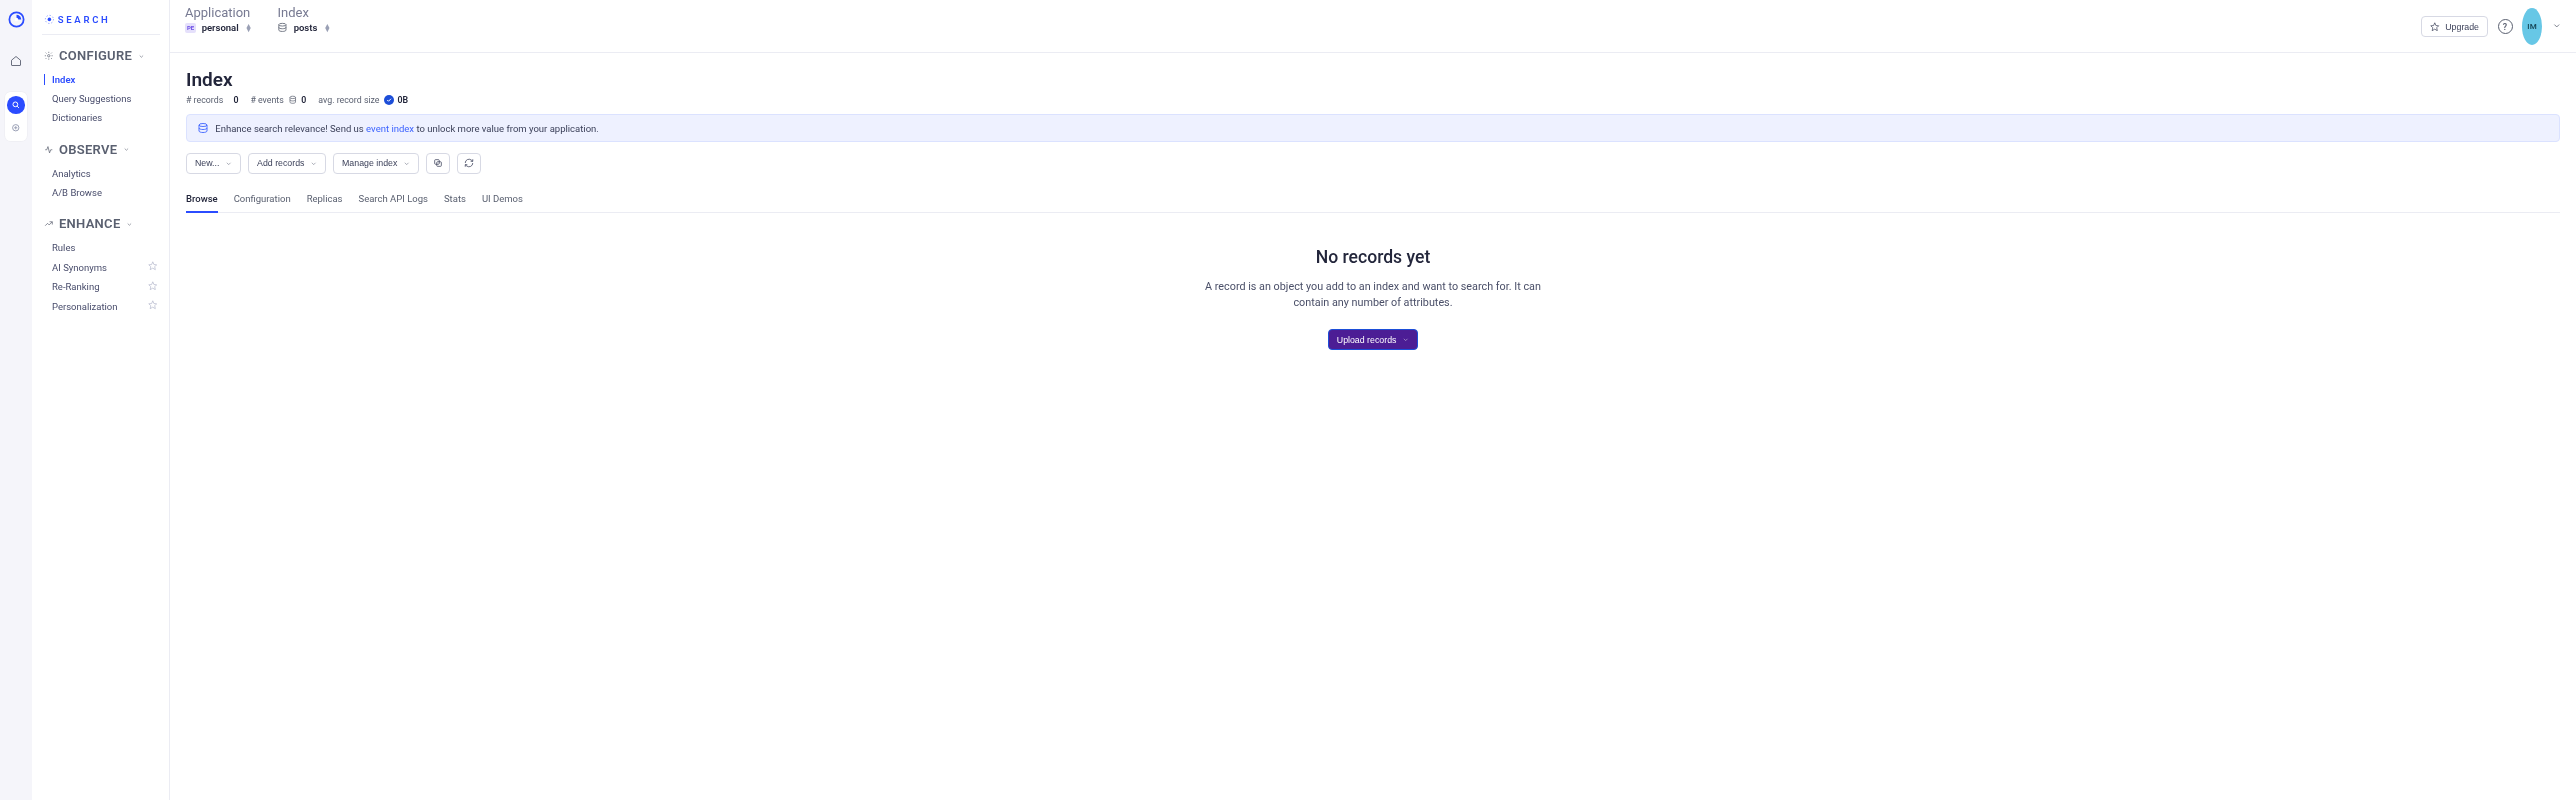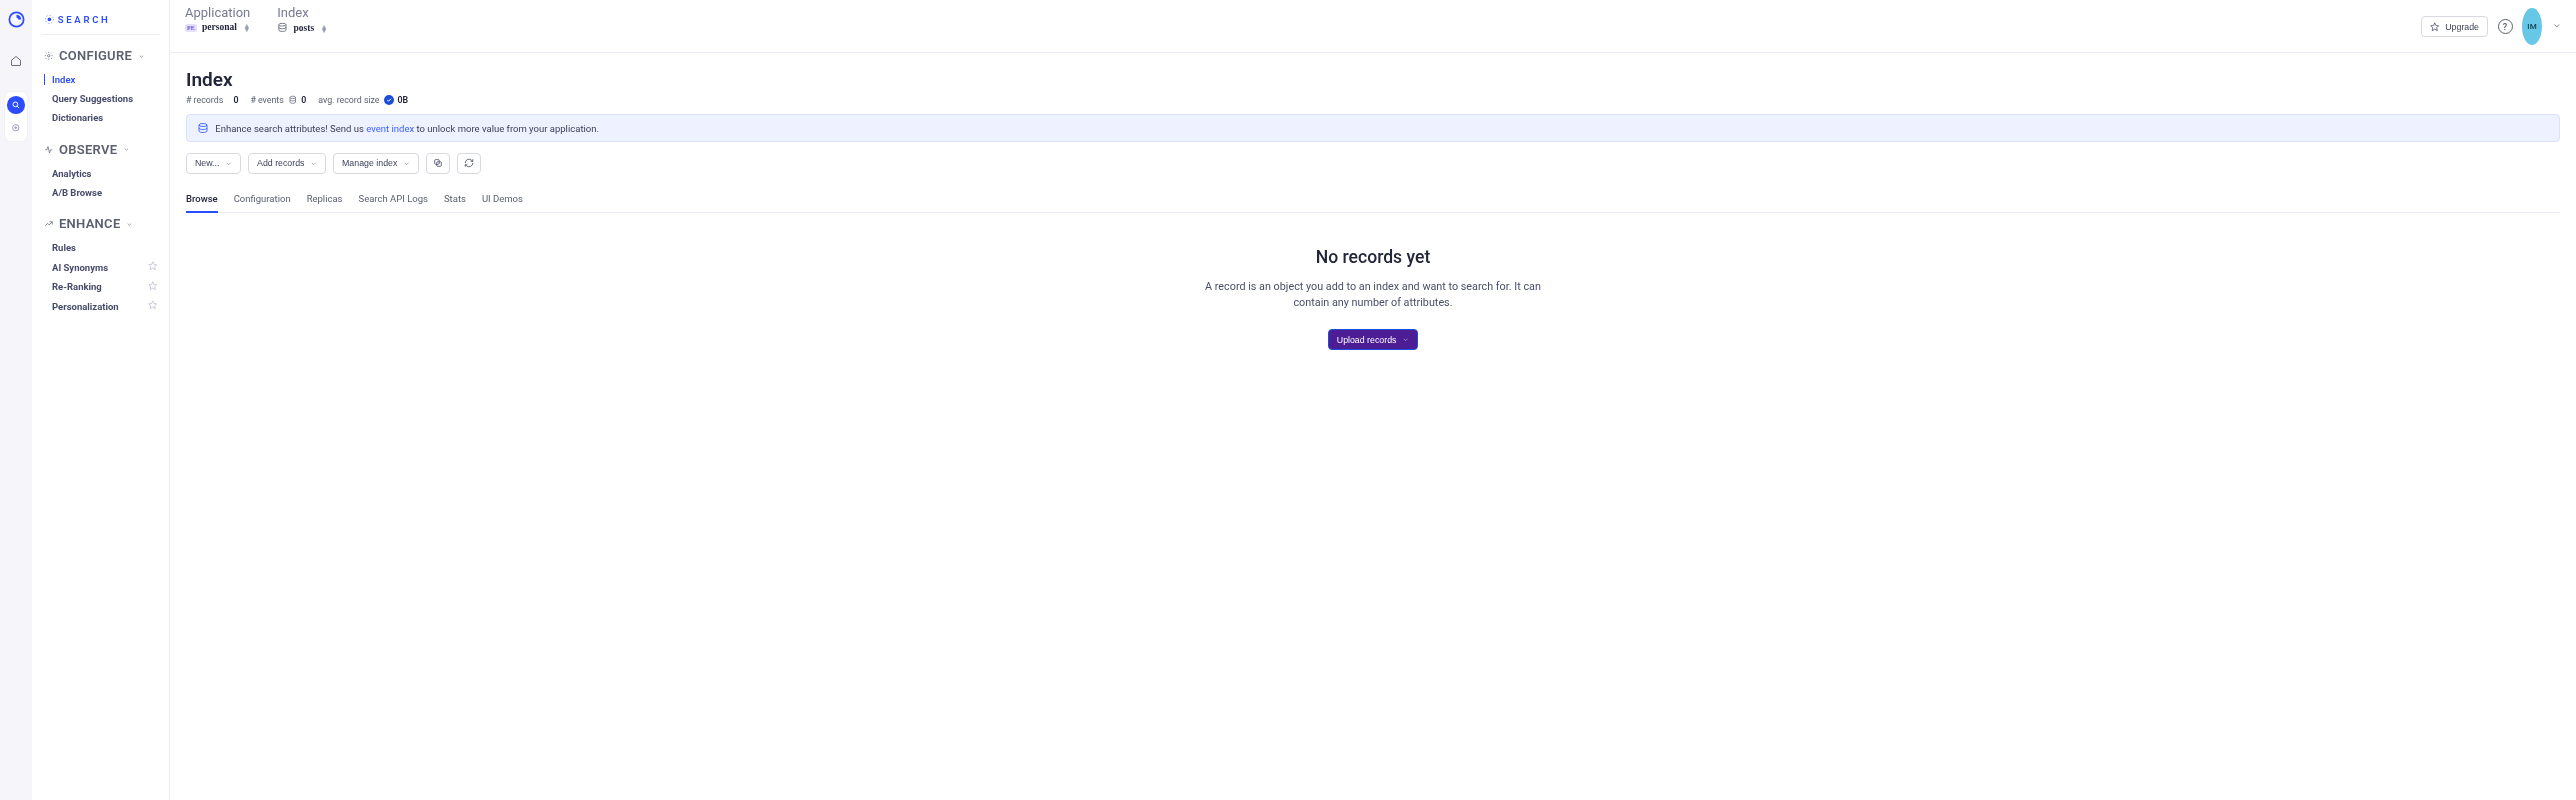--- a/index.html
+++ b/index.html
@@ -97,21 +97,20 @@
   }
   .side-item {
     display:flex;
     align-items:center;
     justify-content: space-between;
     padding: 4px 12px 4px 20px;
     color: #484C6B;
     font-size: 9.5px;
     cursor:pointer;
     position:relative;
-    font-weight:bold;
   }
   .side-item.active {
     color:#2b4cff;
     font-weight:600;
   }
   .side-item.active::before {
     content:"";
     position:absolute;
     left:12px;
     top:4px;
@@ -141,26 +140,25 @@
     display:flex;
     gap: 27px;
   }
   .selector .sel-label {
     font-size: 13px;
     color:#777a92;
     margin-bottom: 2px;
   }
   .selector .sel-value {
     display:flex;
-    align-items:flex-end;
+    align-items:center;
     gap: 5.4px;
     font-size: 9.5px;
     font-weight:600;
     color:#23263b;
-    font-family:Liberation Serif, serif;
   }
   .sel-badge {
     background:#e5e0fb;
     color:#6b4de6;
     font-size:6px;
     font-weight:700;
     padding:1.4px 2px;
     border-radius:2px;
   }
   .sel-chevrons {
@@ -498,21 +496,21 @@
         </div>
       </div>
 
       <div class="banner">
         <svg width="12" height="12" viewBox="0 0 24 24" fill="none" stroke="currentColor" stroke-width="1.8">
           <ellipse cx="12" cy="6" rx="8" ry="3"></ellipse>
           <path d="M4 6v12c0 1.7 3.6 3 8 3s8-1.3 8-3V6"></path>
           <path d="M4 12c0 1.7 3.6 3 8 3s8-1.3 8-3"></path>
         </svg>
         <span>
-          <span>Enhance search attributes! Send us </span><a href="#">event index</a><span> to unlock more value from your application.</span>
+          <span>Enhance search relevance! Send us </span><a href="#">event index</a><span> to unlock more value from your application.</span>
         </span>
       </div>
 
       <div class="action-row">
         <button class="btn">
           <span>New...</span>
           <svg class="chev" width="7.4" height="7.4" viewBox="0 0 24 24" fill="none" stroke="currentColor" stroke-width="2">
               <path d="M6 9l6 6 6-6"></path>
             </svg>
         </button>

